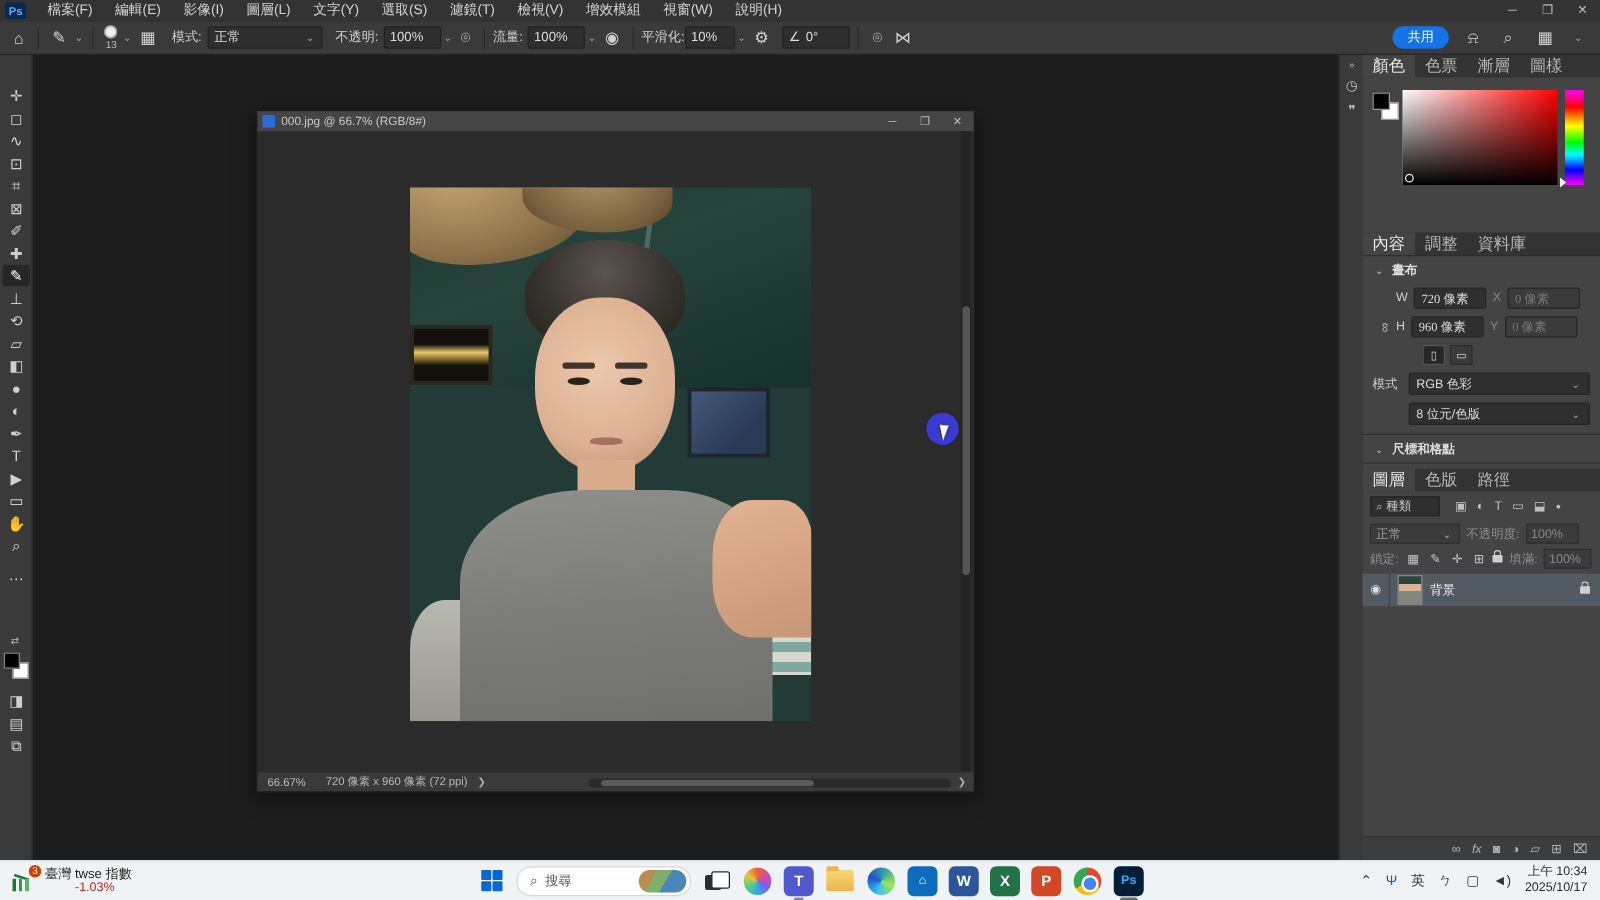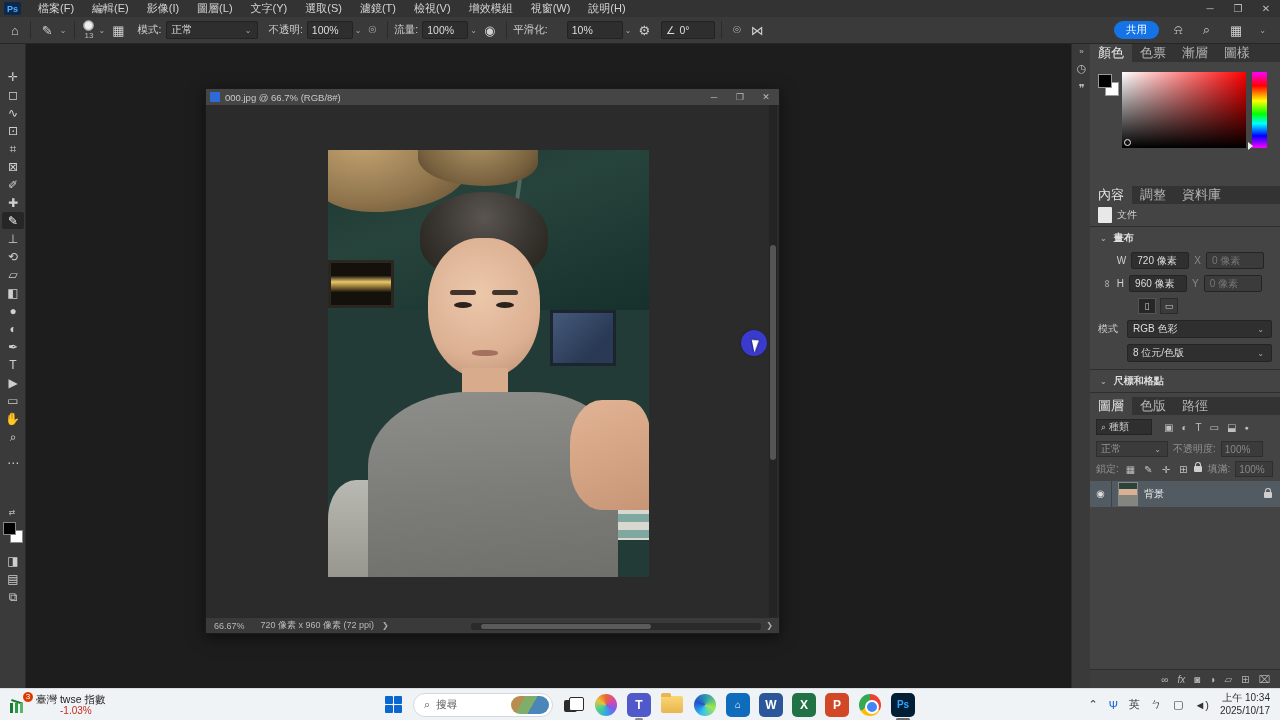--- a/index.html
+++ b/index.html
@@ -122,21 +122,21 @@
     background:linear-gradient(to bottom,#f0f,#f00 18%,#ff0 38%,#0f0 55%,#0ff 68%,#00f 84%,#f0f); }
   .cp-hue-arrow { position:absolute; left:158px; top:80px; width:0; height:0;
     border-top:4px solid transparent; border-bottom:4px solid transparent; border-left:5px solid #eee; }
 
   
   .props { position:relative; font-size:10px; }
   .prow { display:flex; align-items:center; padding:3px 8px; gap:5px; }
   .doc-chip { width:14px; height:16px; background:#e8e8e8; border-radius:1px; }
   .sec-head { display:flex; align-items:center; gap:5px; padding:4px 8px; color:#ddd; font-weight:bold; }
   .fieldbox { background:#2f2f2f; border:1px solid #242424; border-radius:2px; height:17px;
-    display:flex; align-items:center; padding:0 5px; color:#ddd; min-width:58px; }
+    display:flex; align-items:center; padding:0 5px; color:#ddd; min-width:58px;font-family:Liberation Serif, serif; }
   .fieldbox.dim { color:#777; background:#3b3b3b; }
   .selectbox { background:#2f2f2f; border:1px solid #242424; border-radius:2px; height:18px;
     display:flex; align-items:center; padding:0 5px; color:#ddd; flex:1; }
   .selectbox .chev { margin-left:auto; }
   .orient-btn { width:18px; height:16px; background:#3a3a3a; border:1px solid #2a2a2a; color:#ccc;
     display:flex; align-items:center; justify-content:center; font-size:9px; }
   .orient-btn.sel { background:#262626; border-color:#555; }
   .chain-icon { display:inline-block; transform:rotate(90deg); color:#bbb; font-size:11px; }
 
   
@@ -258,21 +258,21 @@
     <span class="opt-icon">⌾</span>
     <div class="opt-sep"></div>
     <span>流量:</span>
     <div class="opt-field" style="width:46px;margin-left:4px">
       <span>100%</span>
     </div>
     <span class="chev">⌄</span>
     <span class="opt-icon">◉</span>
     <div class="opt-sep"></div>
     <span>平滑化:</span>
-    <div class="opt-field" style="width:56px;margin-left:19px">
+    <div class="opt-field" style="width:40px;margin-left:0">
       <span>10%</span>
     </div>
     <span class="chev">⌄</span>
     <span class="opt-icon">⚙</span>
     <div class="opt-field" style="width:54px;margin-left:6px;gap:4px">
       <span>∠</span>
       <span>0°</span>
     </div>
     <div class="opt-sep"></div>
     <span class="opt-icon">⌾</span>
@@ -394,24 +394,20 @@
       <div class="cp-hue"></div>
       <div class="cp-hue-arrow"></div>
     </div>
 
     <div class="tabrow">
       <div class="tab active">內容</div>
       <div class="tab">調整</div>
       <div class="tab">資料庫</div>
     </div>
     <div class="props">
-      <div class="prow">
-        <div class="doc-chip"></div>
-        <span>文件</span>
-      </div>
       <div class="panel-sep"></div>
       <div class="sec-head">
         <span class="chev">⌄</span>
         <span>畫布</span>
       </div>
       <div class="prow" style="padding-left:14px">
         <span class="chain-icon" style="visibility:hidden">∞</span>
         <span>W</span>
         <div class="fieldbox">
             <span>720 像素</span>

